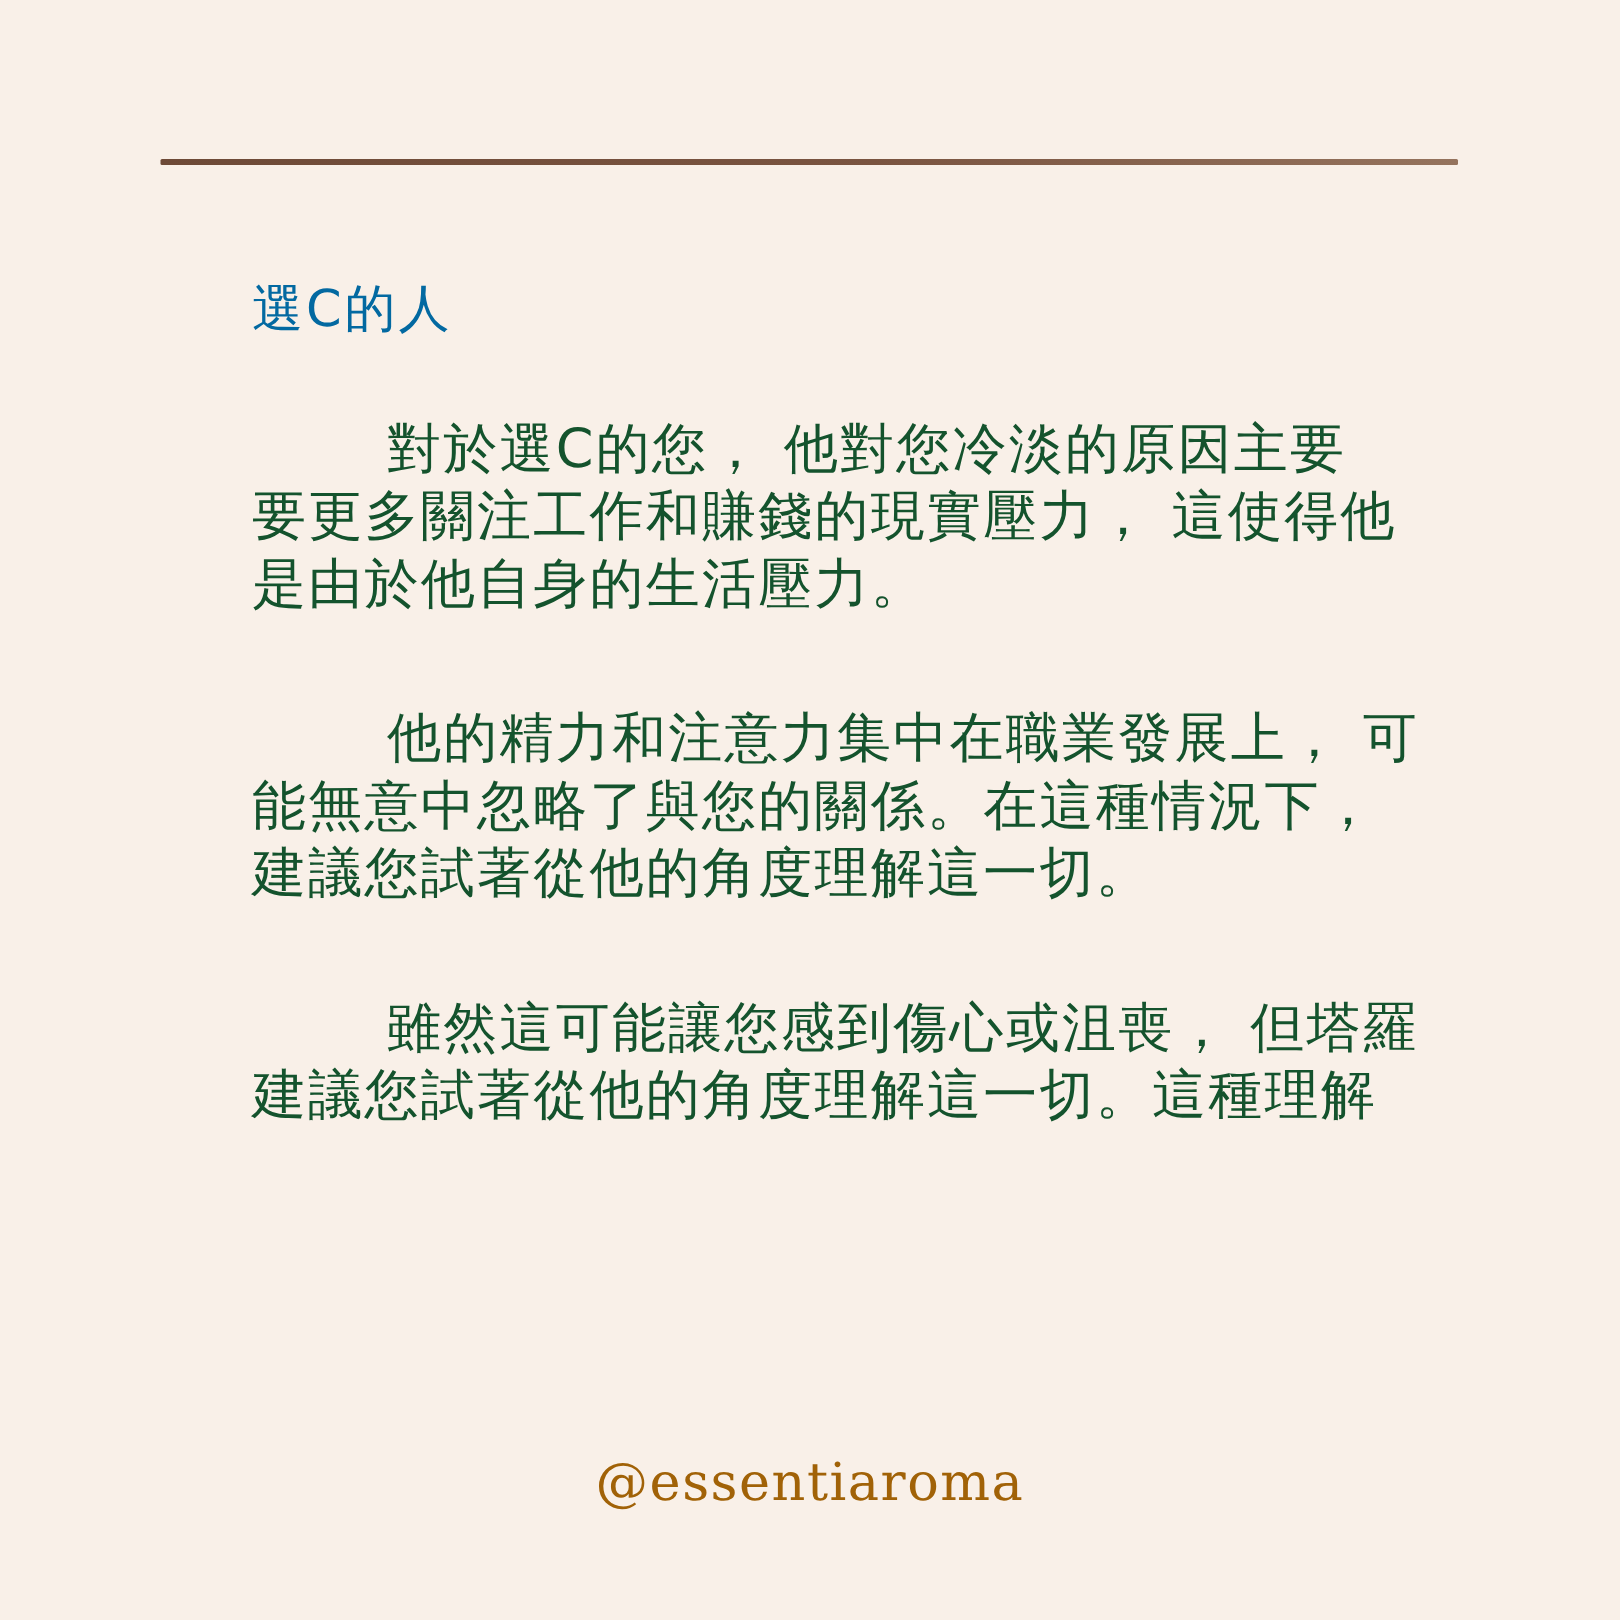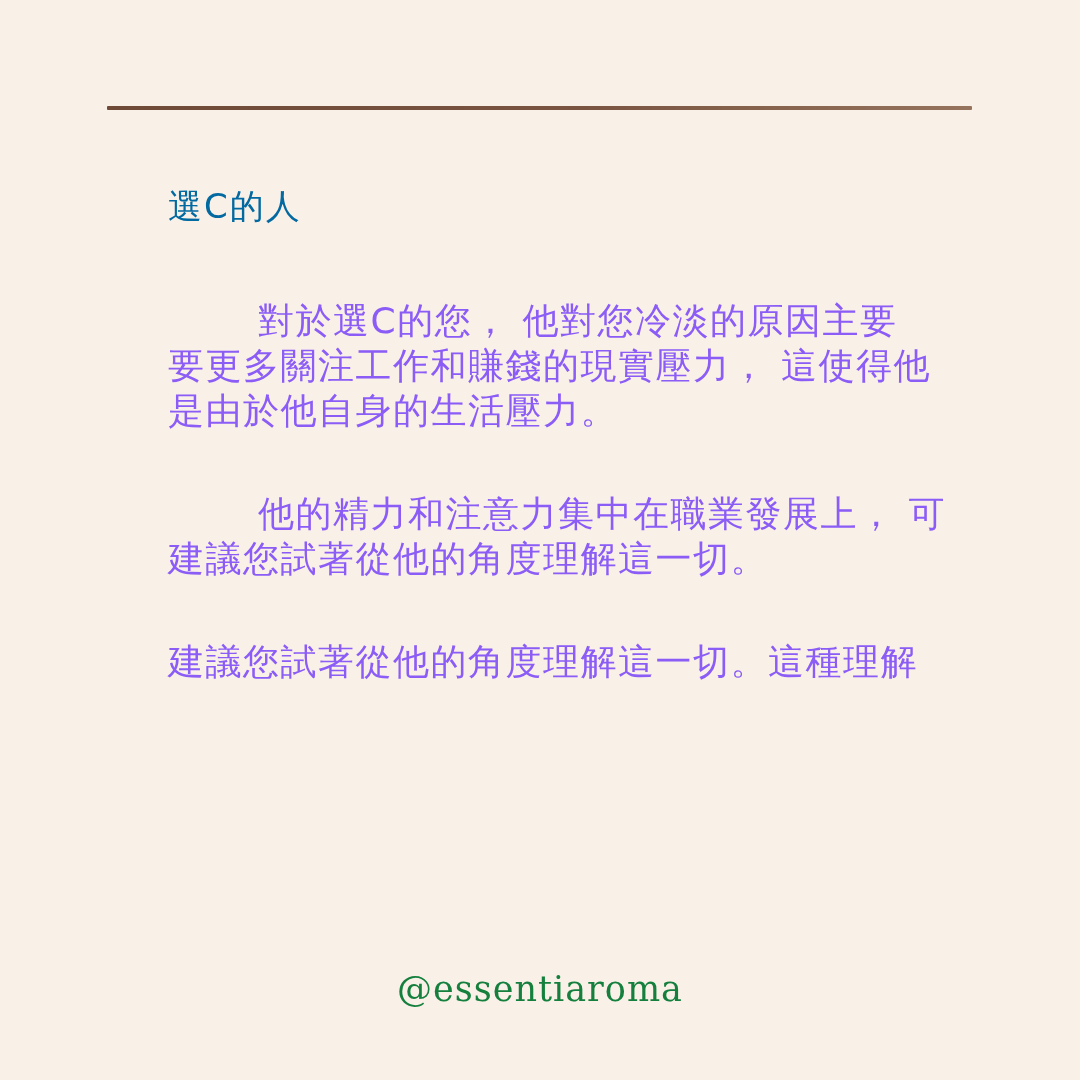--- a/index.html
+++ b/index.html
@@ -31,23 +31,23 @@
     top: 186px;
     font-size: 34px;
     line-height: 40px;
     color: #0369a1;
     letter-spacing: 2px;
     white-space: nowrap;
   }
   .post-body {
     position: absolute;
     left: 168px;
-    top: 298px;
+    top: 277px;
     width: 790px;
-    color: #8b5cf6;
+    color: #14532d;
   }
   .paragraph {
     margin: 0 0 58px 0;
   }
   .line {
     font-size: 36px;
     line-height: 45px;
     height: 45px;
     letter-spacing: 1.5px;
     white-space: nowrap;
@@ -57,38 +57,40 @@
   }
   .handle {
     position: absolute;
     left: 0;
     top: 968px;
     width: 100%;
     text-align: center;
     font-family: "DejaVu Serif", serif;
     font-size: 35px;
     line-height: 42px;
-    color: #15803d;
+    color: #a16207;
     letter-spacing: 1px;
   }
 </style>
 </head>
 <body>
 
 <div class="canvas">
   <div class="divider"></div>
   <div class="heading">選C的人</div>
   <div class="post-body">
       <div class="paragraph">
         <div class="line first">對於選C的您， 他對您冷淡的原因主要</div>
         <div class="line">要更多關注工作和賺錢的現實壓力， 這使得他</div>
         <div class="line">是由於他自身的生活壓力。</div>
       </div>
       <div class="paragraph">
         <div class="line first">他的精力和注意力集中在職業發展上， 可</div>
+        <div class="line">能無意中忽略了與您的關係。在這種情況下，</div>
         <div class="line">建議您試著從他的角度理解這一切。</div>
       </div>
       <div class="paragraph">
+        <div class="line first">雖然這可能讓您感到傷心或沮喪， 但塔羅</div>
         <div class="line">建議您試著從他的角度理解這一切。這種理解</div>
       </div>
     </div>
   <div class="handle">@essentiaroma</div>
 </div>
 
 </body></html>

